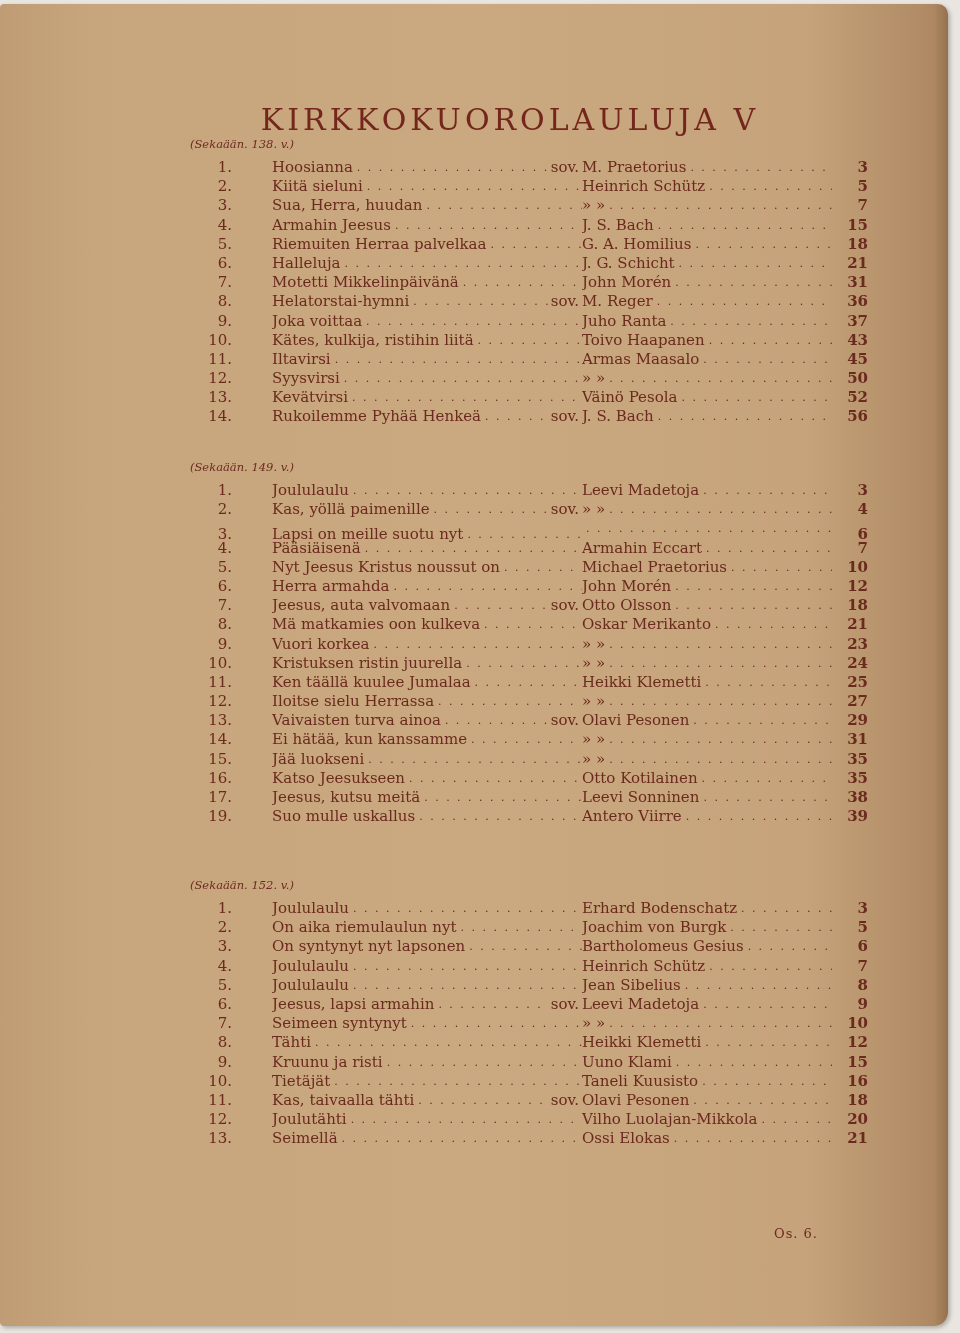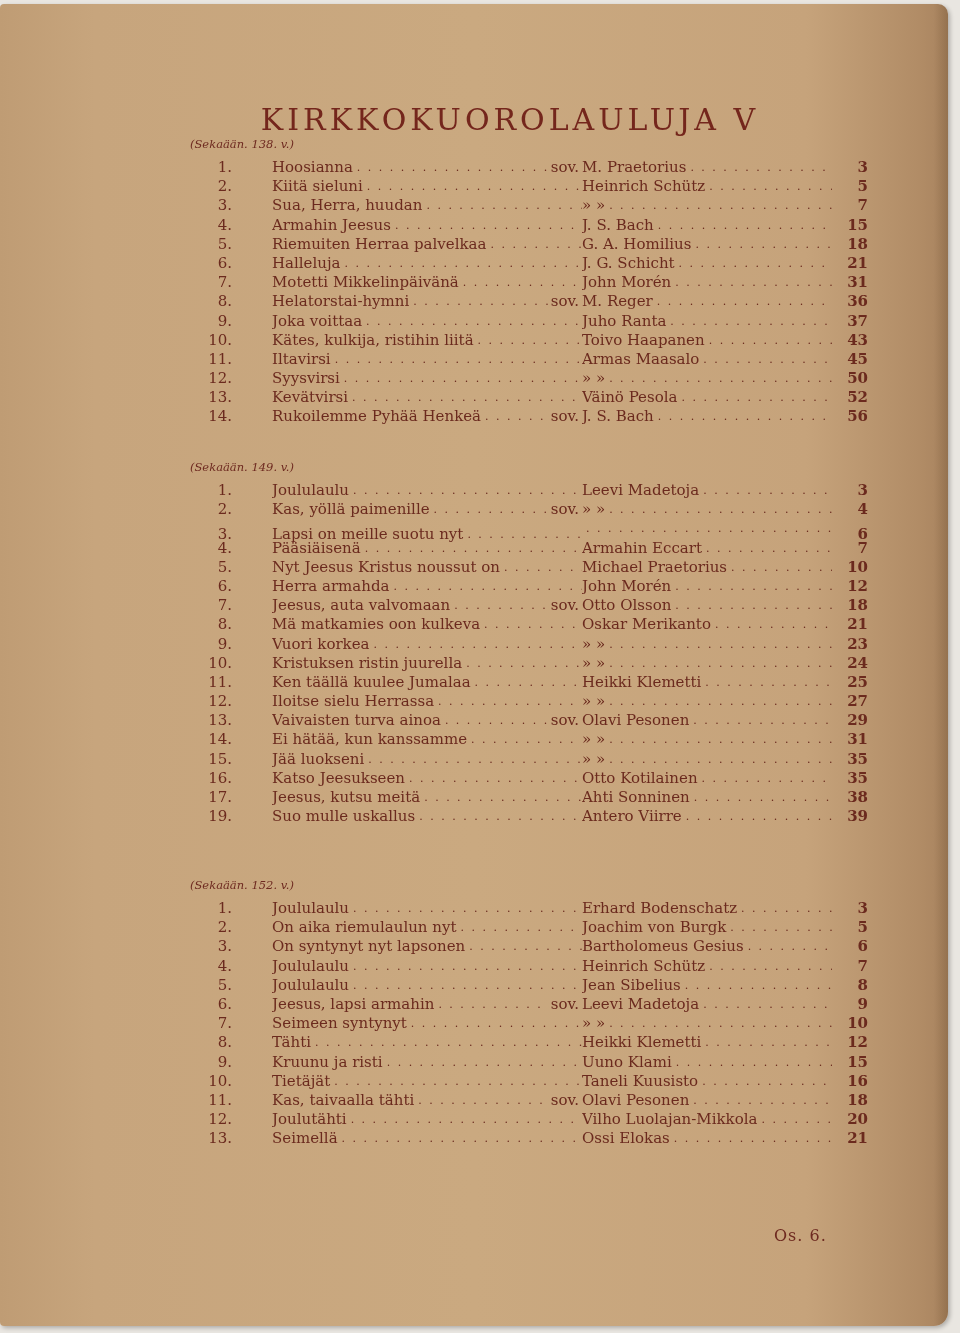--- a/index.html
+++ b/index.html
@@ -36,21 +36,21 @@
     }
     .num { width: 42px; text-align: right; padding-right: 8px; flex: none; }
     .ttl { width: 310px; display: flex; flex: none; overflow: hidden; margin-left: 32px; }
     .ttl .t { flex: none; }
     .dots { flex: 1; overflow: hidden; letter-spacing: 2px; padding-left: 4px; font-size: 11px; }
     .sov { flex: none; padding: 0 3px; }
     .comp { width: 250px; display: flex; flex: none; overflow: hidden; }
     .comp .c { flex: none; }
     .pg { width: 36px; text-align: right; flex: none; font-weight: bold; }
     .footer {
-      position: absolute; left: 774px; top: 1222px; font-size: 16px; color: #6e2a20;
+      position: absolute; left: 774px; top: 1222px; font-size: 13px; color: #6e2a20;
       letter-spacing: 1px;
     }
   </style>
 </head>
 <body>
 
 <div class="page">
 
   <div class="section" style="top:100px;">
     <h1 class="title">KIRKKOKUOROLAULUJA V</h1>
@@ -428,21 +428,21 @@
           </span>
           <span class="pg">35</span>
         </div>
         <div class="row">
           <span class="num">17.</span>
           <span class="ttl">
             <span class="t">Jeesus, kutsu meitä</span>
             <span class="dots">. . . . . . . . . . . . . . . . . . . . . . . . . . . . . . . . . . . .</span>
           </span>
           <span class="comp">
-            <span class="c">Ahti Sonninen</span>
+            <span class="c">Leevi Sonninen</span>
             <span class="dots">. . . . . . . . . . . . . . . . . . . . . . . . . . . . . . . . . . . .</span>
           </span>
           <span class="pg">38</span>
         </div>
         <div class="row">
           <span class="num">19.</span>
           <span class="ttl">
             <span class="t">Suo mulle uskallus</span>
             <span class="dots">. . . . . . . . . . . . . . . . . . . . . . . . . . . . . . . . . . . .</span>
           </span>

